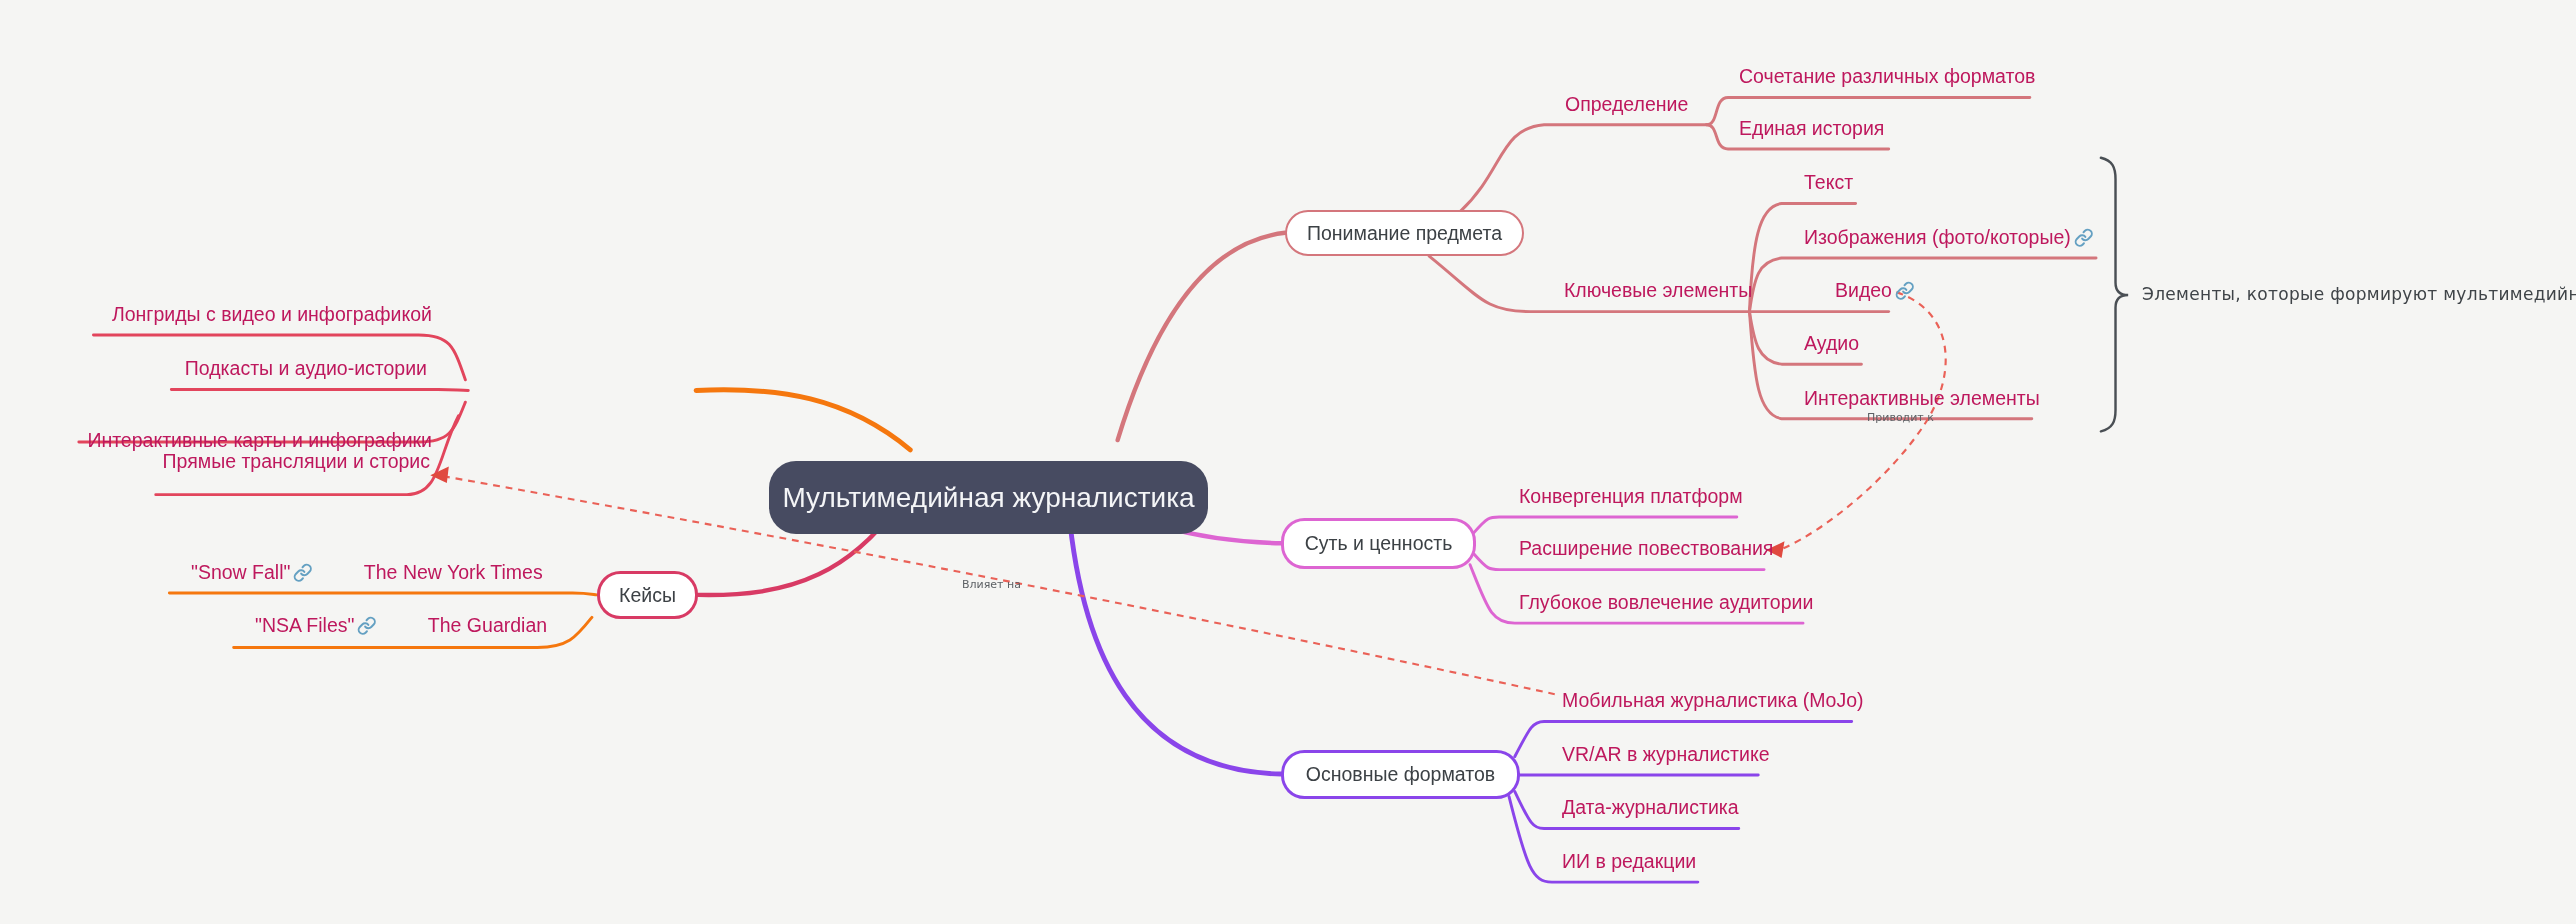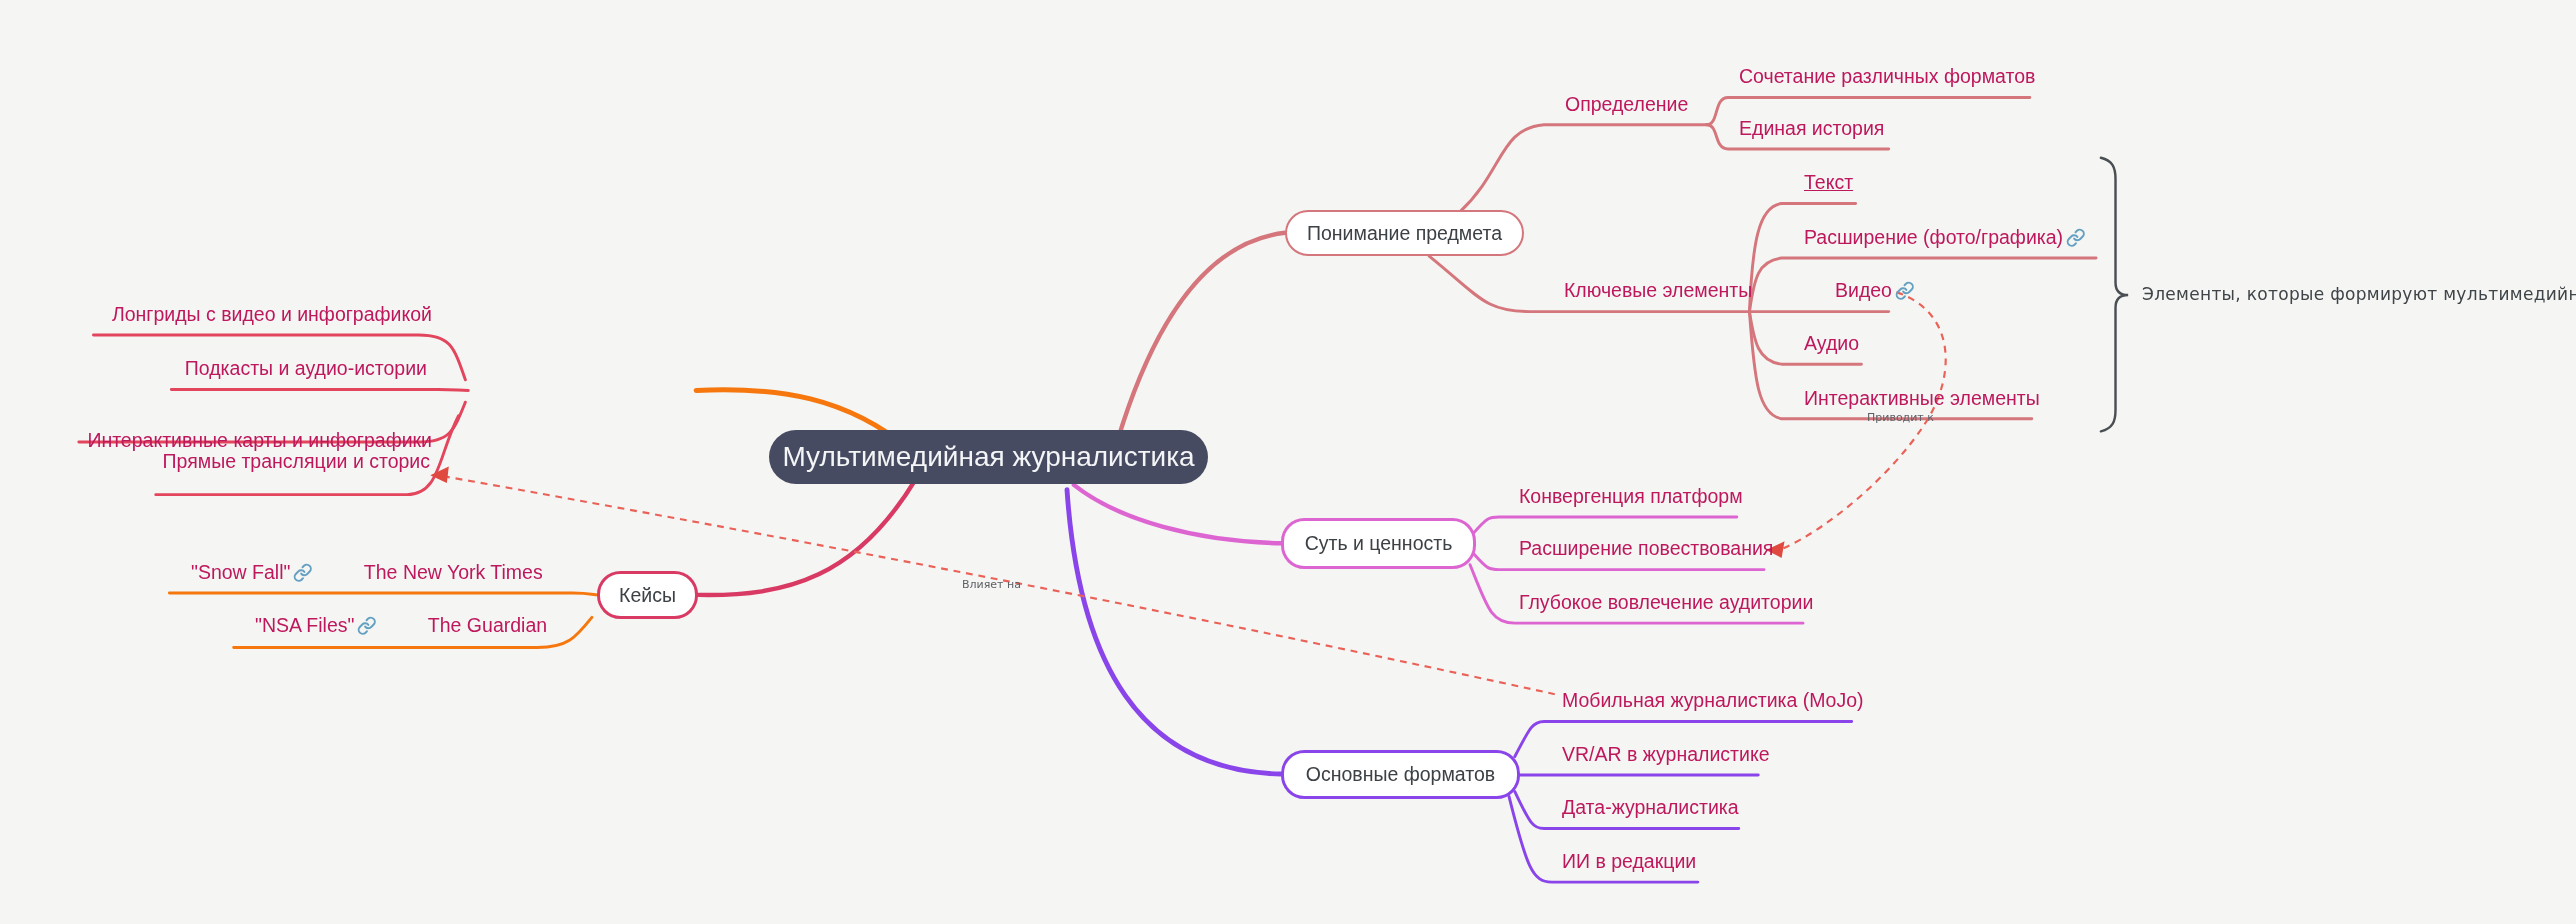--- a/index.html
+++ b/index.html
@@ -91,34 +91,34 @@
     </g>
 
     <g fill="none" stroke="#ea6157" stroke-width="2.2" stroke-dasharray="7 6">
       <path d="M 1948 300 C 2012 322 2008 390 1976 437 C 1943 487 1880 542 1830 564"></path>
       <path d="M 455 489 Q 1080 600 1597 713"></path>
     </g>
     <polygon points="1814,565 1833,556 1830,573" fill="#e0493f"></polygon>
     <polygon points="442,488 461,479 459,496" fill="#e0493f"></polygon>
   </svg>
 
-  <div class="central" style="left:769px;top:430px;width:439px;height:54px;">Мультимедийная журналистика</div>
+  <div class="central" style="left:769px;top:461px;width:439px;height:73px;">Мультимедийная журналистика</div>
 
   <div class="node" style="left:1285px;top:210px;width:239px;height:46px;border:2.9px solid #d4767c;">Понимание предмета</div>
   <div class="node" style="left:1281px;top:518px;width:195px;height:51px;border:3.4px solid #dd65d2;">Суть и ценность</div>
   <div class="node" style="left:1281px;top:750px;width:239px;height:49px;border:3.9px solid #8a45ea;">Основные форматов</div>
   <div class="node" style="left:597px;top:571px;width:101px;height:48px;border:3.4px solid #d83a64;">Кейсы</div>
 
   <div class="topic" style="left:1565px;top:92px;">Определение</div>
   <div class="topic" style="left:1739px;top:64px;">Сочетание различных форматов</div>
   <div class="topic" style="left:1739px;top:116px;">Единая история</div>
   <div class="topic" style="left:1564px;top:278px;">Ключевые элементы</div>
-  <div class="topic" style="left:1804px;top:170px;text-decoration:underline;">Текст</div>
+  <div class="topic" style="left:1804px;top:170px;">Текст</div>
   <div class="topic" style="left:1804px;top:225px;">
-    <span>Расширение (фото/графика)</span>
+    <span>Изображения (фото/которые)</span>
     <svg class="link-icon" viewBox="0 0 24 24">
         <path d="M10 13a5 5 0 0 0 7.54.54l3-3a5 5 0 0 0-7.07-7.07l-1.72 1.71"></path>
         <path d="M14 11a5 5 0 0 0-7.54-.54l-3 3a5 5 0 0 0 7.07 7.07l1.71-1.71"></path>
       </svg>
   </div>
   <div class="topic" style="left:1804px;top:278px;margin-left:31px;">
     <span>Видео</span>
     <svg class="link-icon" viewBox="0 0 24 24">
         <path d="M10 13a5 5 0 0 0 7.54.54l3-3a5 5 0 0 0-7.07-7.07l-1.72 1.71"></path>
         <path d="M14 11a5 5 0 0 0-7.54-.54l-3 3a5 5 0 0 0 7.07 7.07l1.71-1.71"></path>

